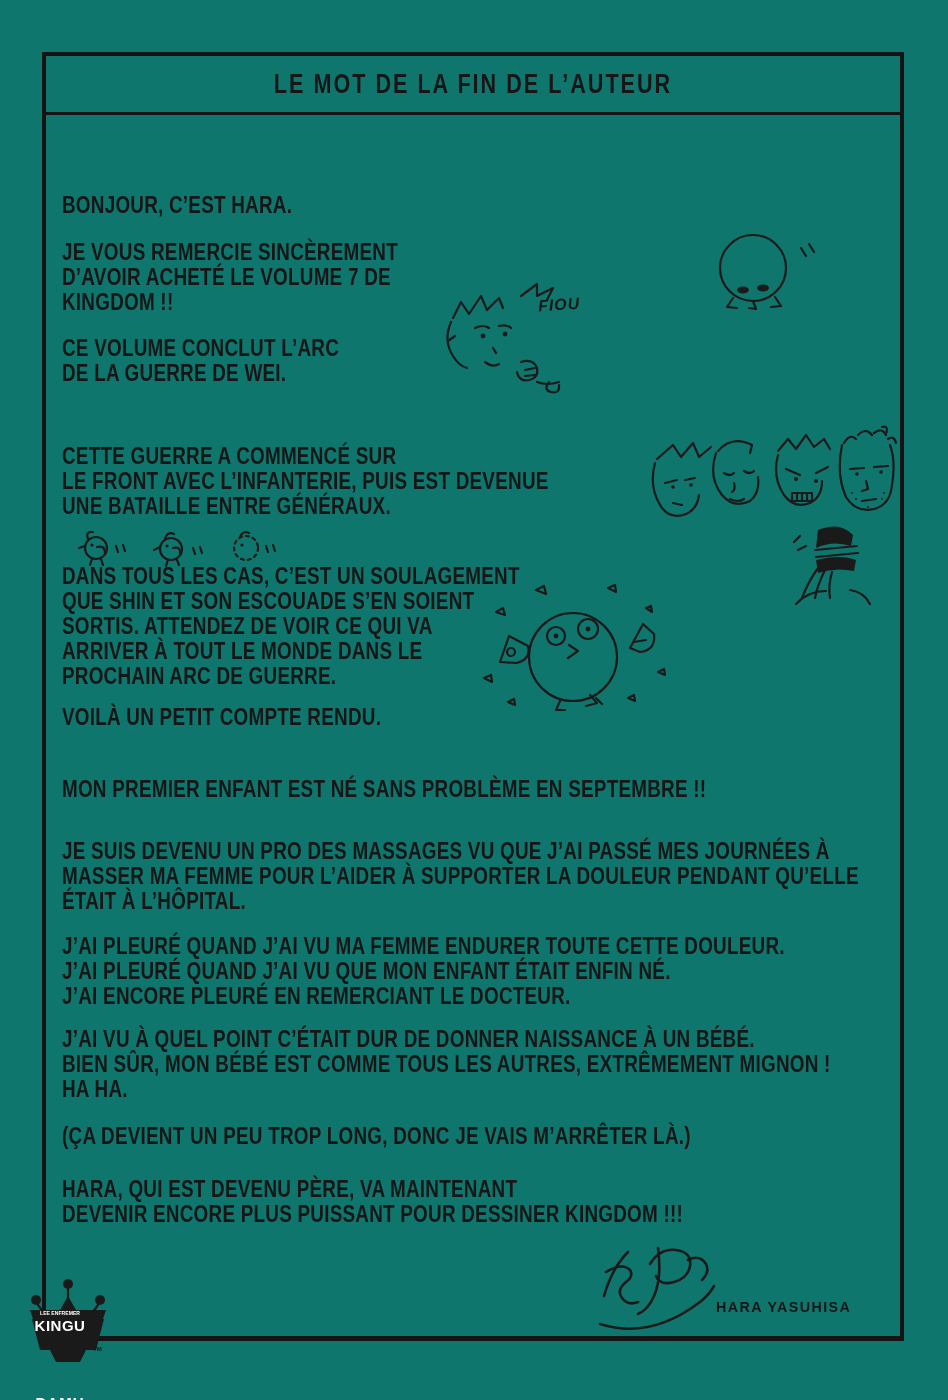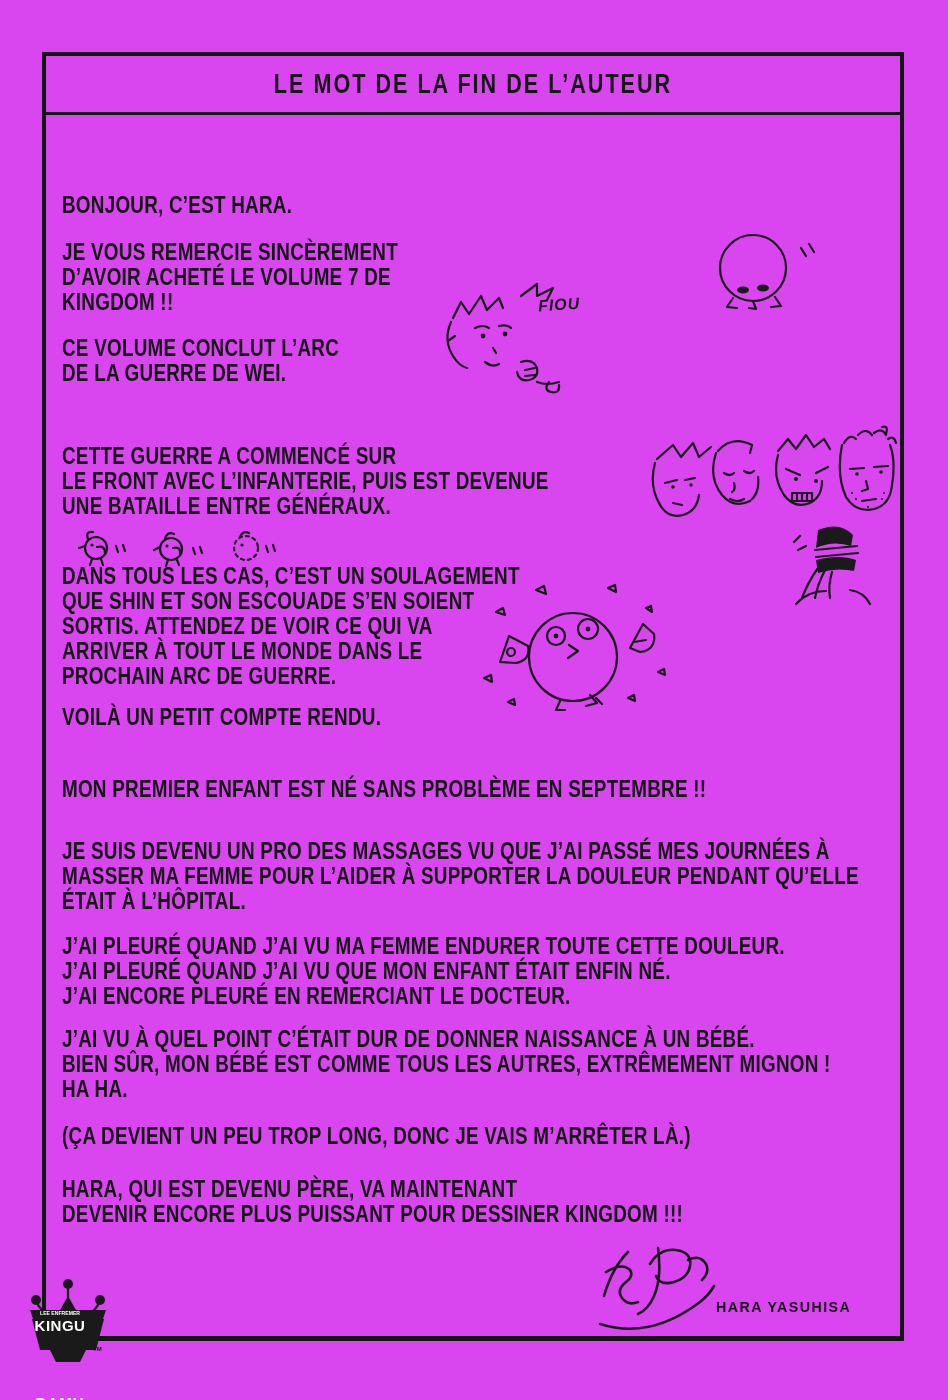--- a/index.html
+++ b/index.html
@@ -1,17 +1,17 @@
 <!DOCTYPE html>
 <html><head>
 <meta charset="utf-8">
 <style>
   html,body{margin:0;padding:0;}
   body{width:948px;height:1400px;background:#fff;font-family:"Liberation Sans","DejaVu Sans",sans-serif;}
-  .page{position:relative;width:948px;height:1400px;background:#d946ef;overflow:hidden;color:#161616;}
+  .page{position:relative;width:948px;height:1400px;background:#0f766e;overflow:hidden;color:#161616;}
   .frame{position:absolute;background:#141414;}
   .f-top{left:42px;top:52px;width:862px;height:4px;}
   .f-left{left:42px;top:52px;width:4px;height:1289px;}
   .f-right{left:900px;top:52px;width:4px;height:1289px;}
   .f-bottom{left:42px;top:1336px;width:862px;height:5px;}
   .f-divider{left:42px;top:112px;width:862px;height:3px;}
   .title-band{position:absolute;left:46px;top:56px;width:854px;height:56px;display:flex;align-items:center;justify-content:center;}
   .title-band span{font-size:27px;font-weight:700;letter-spacing:2.5px;transform:scaleX(0.8);white-space:nowrap;}
   .txt{position:absolute;font-weight:700;font-size:23px;line-height:25px;letter-spacing:0.3px;white-space:nowrap;transform:scaleX(0.82);transform-origin:0 0;color:#161616;}
   .fiou{position:absolute;left:538px;top:296px;font-style:italic;font-weight:700;font-size:16px;letter-spacing:1px;transform:rotate(-4deg);}

